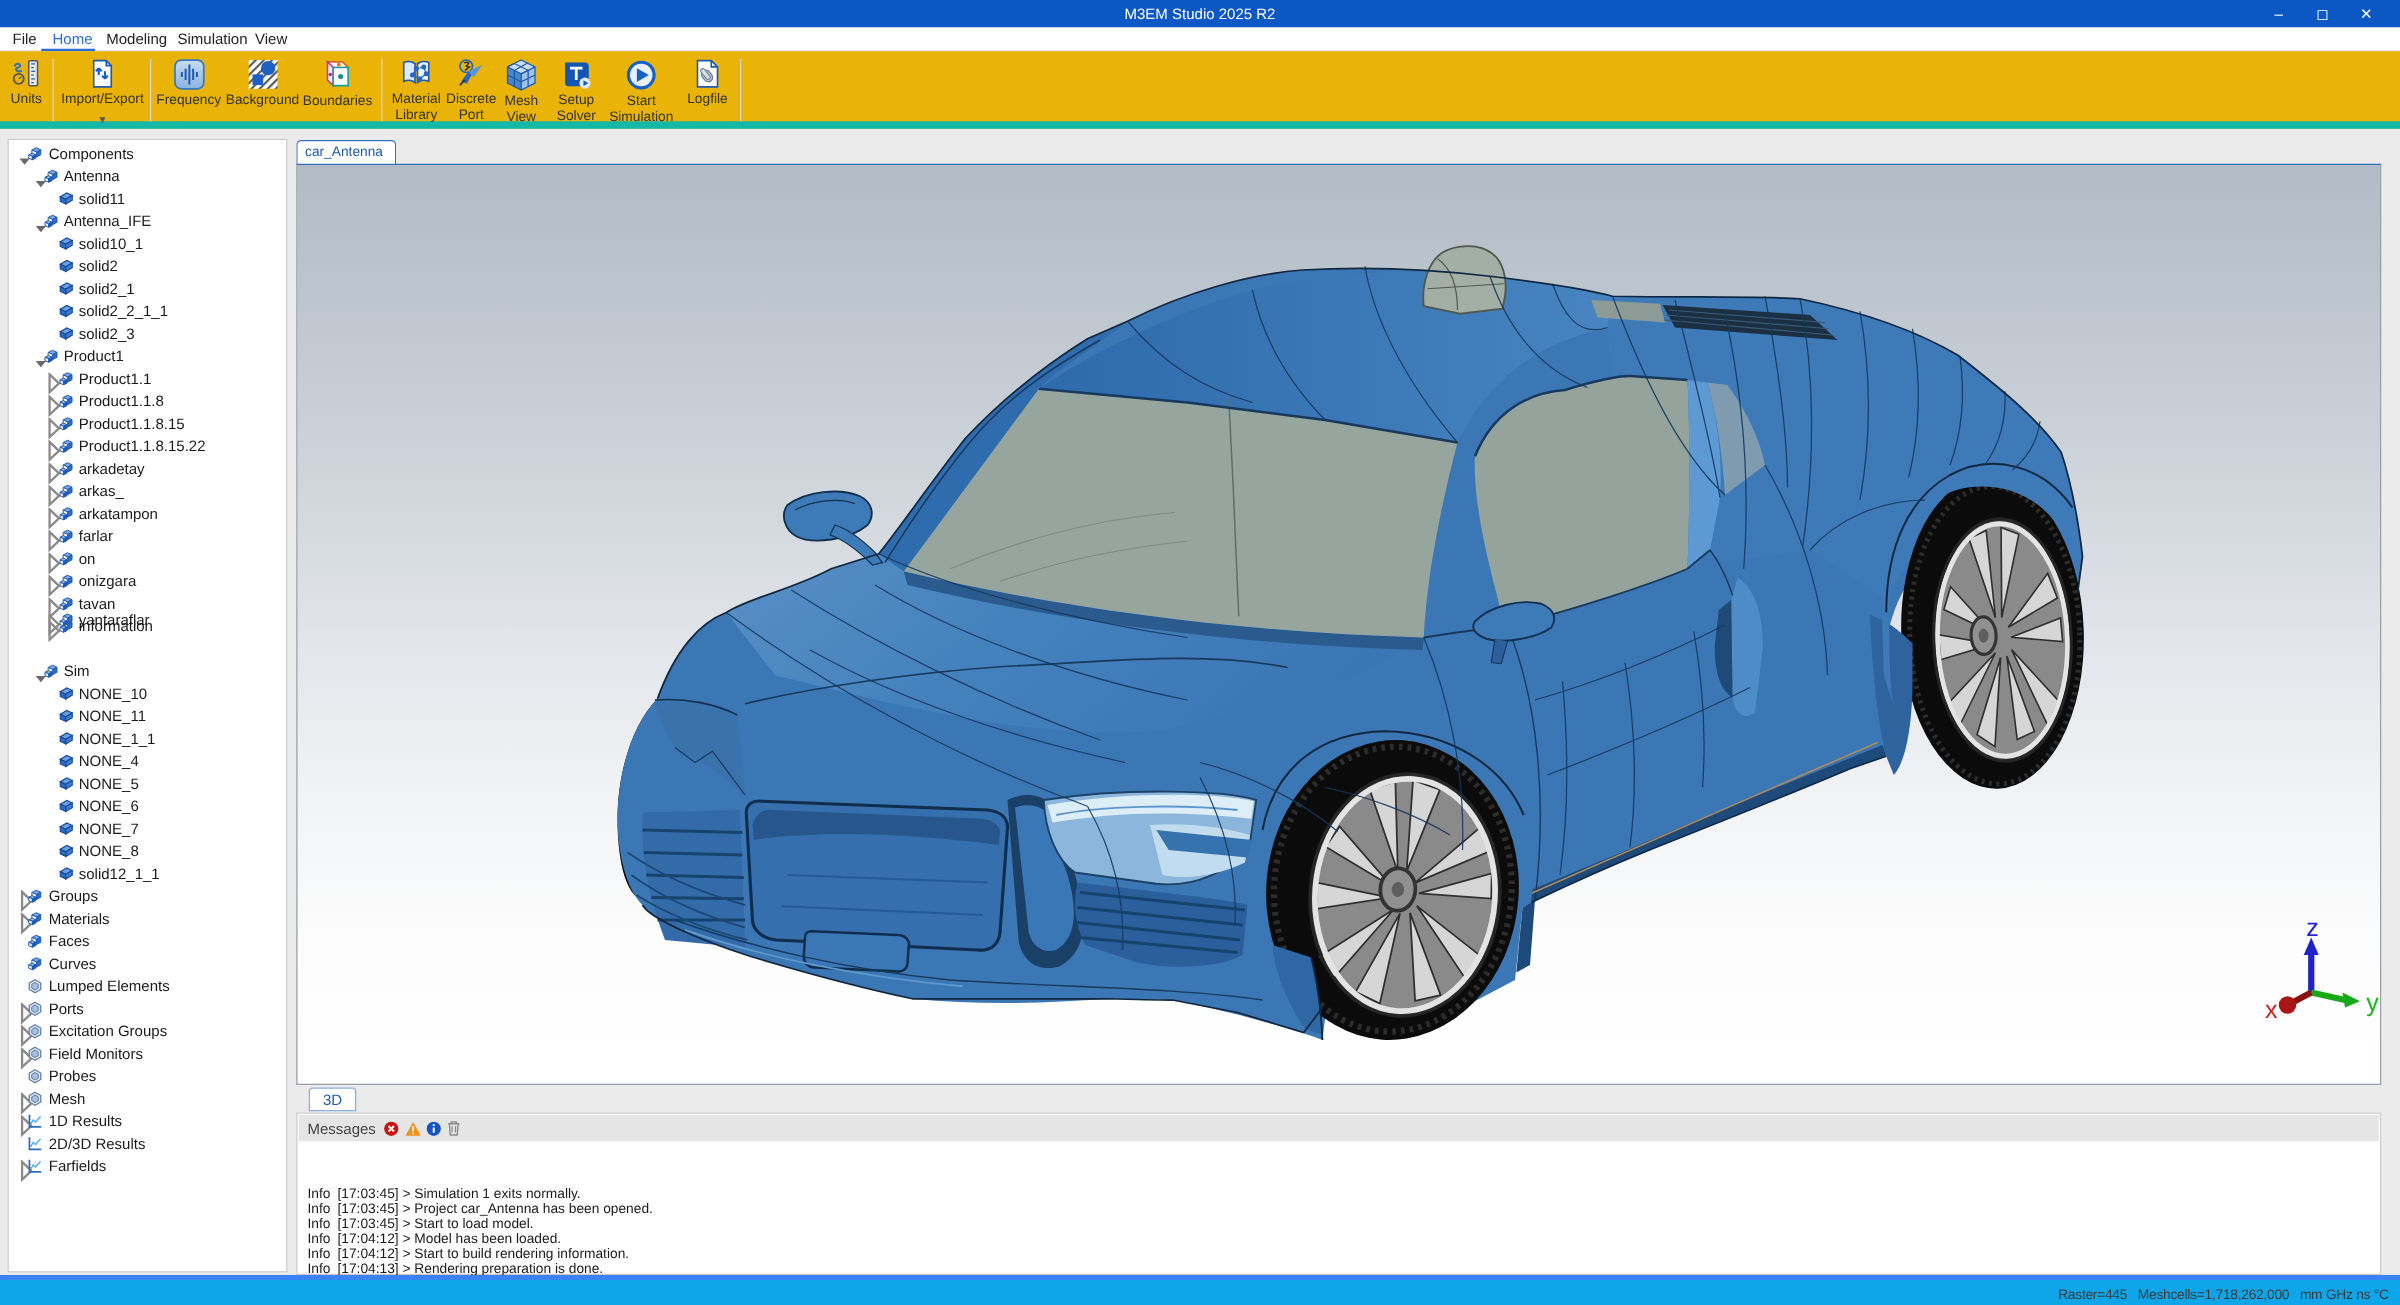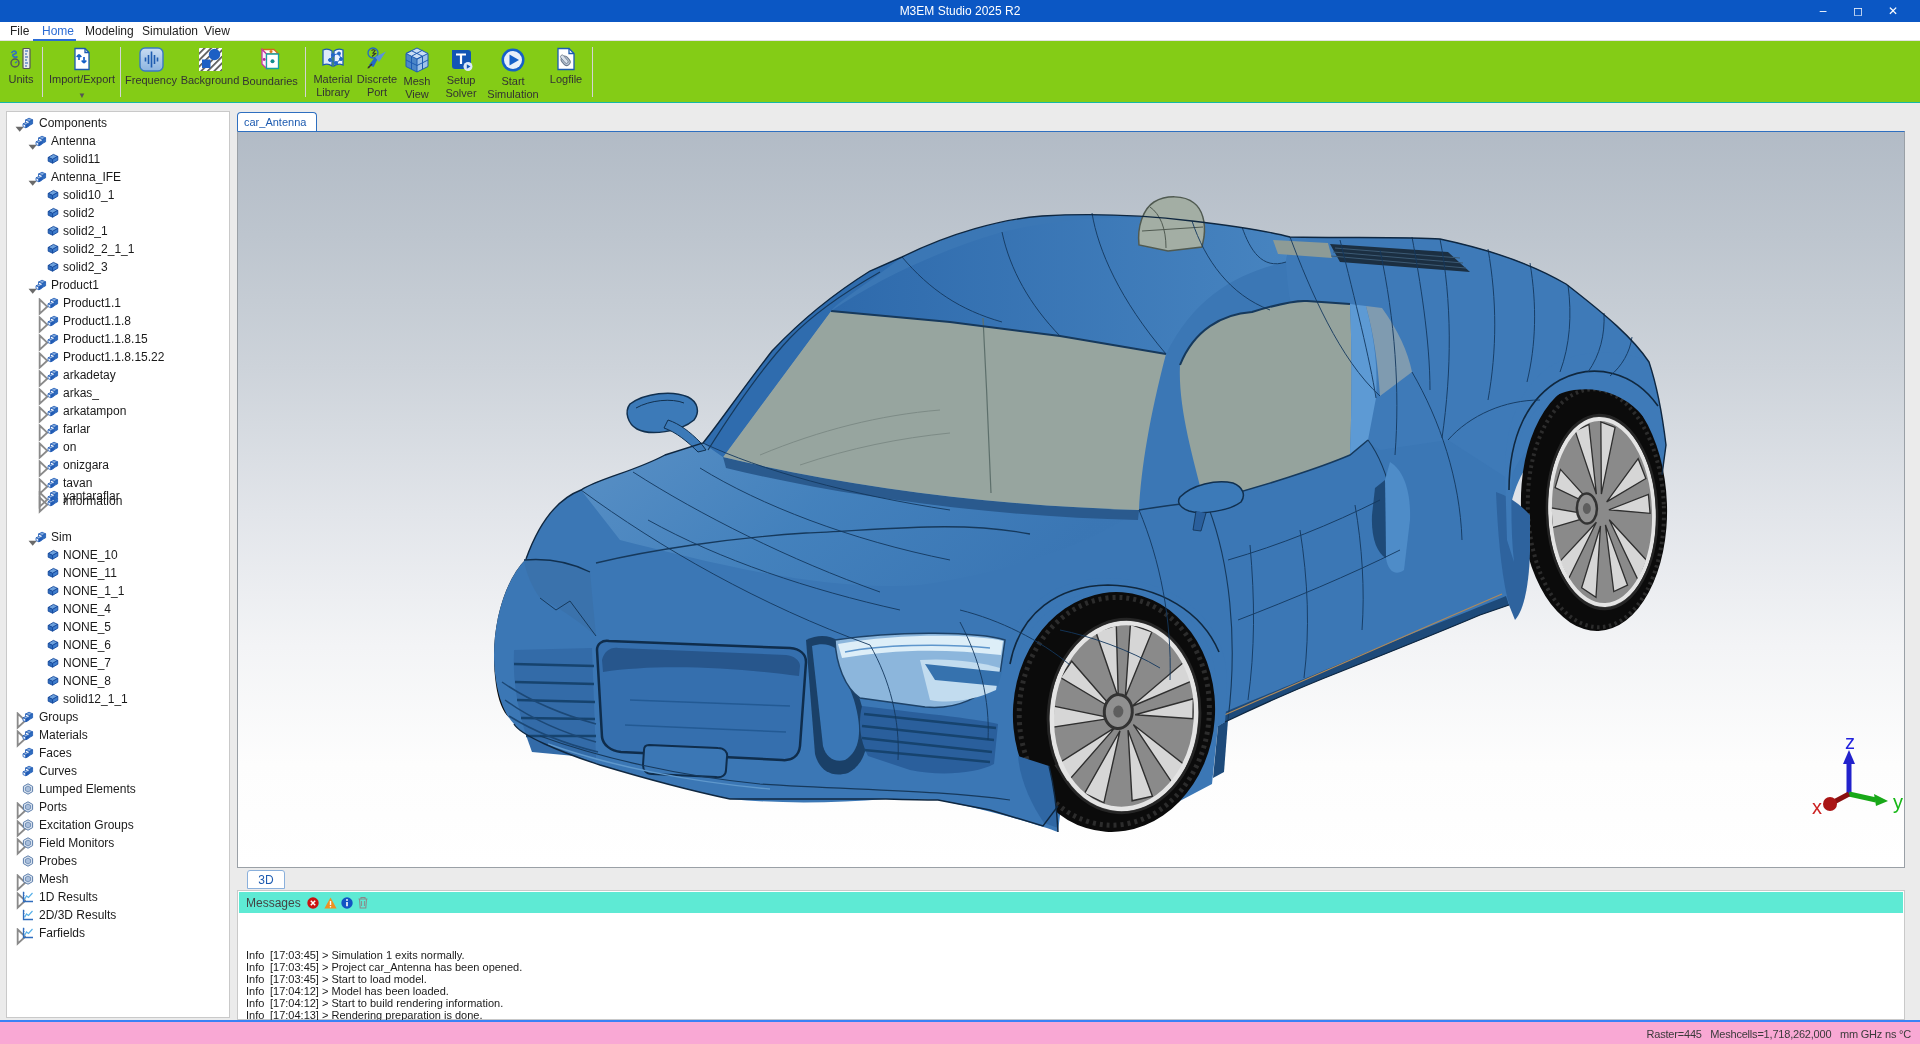--- a/index.html
+++ b/index.html
@@ -2,41 +2,41 @@
 <html><head>
 <meta charset="utf-8">
 <style>
 * { margin:0; padding:0; box-sizing:border-box; }
 html,body { width:1920px; height:1044px; overflow:hidden; font-family:"Liberation Sans", sans-serif; background:#ebebeb; }
 #titlebar { position:absolute; left:0; top:0; width:1920px; height:22px; background:#0b57c4; color:#fff; font-size:12px; text-align:center; line-height:22px; }
 #titlebar .winbtns { position:absolute; right:10px; top:0; height:22px; color:#fff; font-size:12px; }
 #titlebar .winbtns span { display:inline-block; width:34px; text-align:center; }
 #menubar { position:absolute; left:0; top:22px; width:1920px; height:19px; background:#fff; border-bottom:1px solid #e2e2e2; font-size:12px; color:#222; }
 #menubar .mi { position:absolute; top:2px; height:15px; line-height:15px; }
-#toolbar { position:absolute; left:0; top:41px; width:1920px; height:62px; background:#84cc16; border-bottom:1px solid #14b8a6; }
+#toolbar { position:absolute; left:0; top:41px; width:1920px; height:62px; background:#eab308; border-bottom:6px solid #14b8a6; }
 .tsep { position:absolute; top:6px; height:50px; width:1px; background:#d4d4d4; }
 .tbtn { position:absolute; top:4px; text-align:center; font-size:11px; color:#333; line-height:13px; }
 .tbtn svg { display:block; margin:2px auto 2px auto; }
 #treepanel { position:absolute; left:6px; top:111px; width:224px; height:907px; background:#fff; border:1px solid #c9c9c9; font-size:12px; color:#1a1a1a; overflow:hidden; }
 .trow { position:absolute; height:18px; line-height:18px; white-space:nowrap; }
 .trow svg { vertical-align:-3px; }
 .arr { position:absolute; width:10px; height:18px; }
 #tabstrip { position:absolute; left:237px; top:111px; width:1668px; height:20px; }
 #doctab { position:absolute; left:0px; top:0.5px; width:80px; height:20px; background:#fff; border:1px solid #2e6fc0; border-bottom:none; border-radius:4px 4px 0 0; color:#1d5bb0; font-size:11px; line-height:19px; padding-left:6px; }
 #viewport { position:absolute; left:237px; top:131px; width:1668px; height:737px; border:1px solid #9aa0a6; border-top:1px solid #2e6fc0; background:linear-gradient(to bottom,#b2bbc6 0%,#bdc5ce 14%,#cdd3da 32%,#e2e5ea 52%,#f3f4f6 70%,#fdfdfd 86%,#ffffff 100%); overflow:hidden; }
 #d3bar { position:absolute; left:237px; top:868px; width:1668px; height:22px; }
 #d3tab { position:absolute; left:10px; top:2px; width:38px; height:19px; background:#fff; border:1px solid #8ab0dc; border-radius:3px 3px 0 0; color:#1d5bb0; font-size:12px; text-align:center; line-height:18px; }
 #msgpanel { position:absolute; left:237px; top:890px; width:1668px; height:130px; background:#fff; border:1px solid #c9c9c9; }
-#msghdr { position:absolute; left:1px; top:1px; right:1px; height:21px; background:#5eead4; }
+#msghdr { position:absolute; left:1px; top:1px; right:1px; height:21px; background:#e5e5e5; }
 #msghdr .t { position:absolute; left:7px; top:4px; font-size:12px; color:#444; }
 #msgbody { position:absolute; left:1px; top:22px; right:1px; bottom:1px; background:#fff; font-size:11px; color:#1a1a1a;margin-top:32px; }
 .mrow { position:absolute; left:0; white-space:nowrap; }
 .mrow b { font-weight:normal; position:absolute; left:7px; }
 .mrow i { font-style:normal; position:absolute; left:31px; }
-#statusbar { position:absolute; left:0; top:1020px; width:1920px; height:24px; background:#f9a8d4; border-top:2px solid #3b82f6; font-size:11px; letter-spacing:-0.2px; color:#3a3a3a; }
+#statusbar { position:absolute; left:0; top:1020px; width:1920px; height:24px; background:#0ea5e9; border-top:4px solid #3b82f6; font-size:11px; letter-spacing:-0.2px; color:#3a3a3a; }
 #statusbar span { position:absolute; top:6px; }
 </style>
 </head>
 <body>
 <div id="titlebar">M3EM Studio 2025 R2
   <div class="winbtns">
     <span style="position:absolute;right:70px;top:0">–</span>
     <span style="position:absolute;right:35px;top:0">◻</span>
     <span style="position:absolute;right:0px;top:0">✕</span>
   </div>

